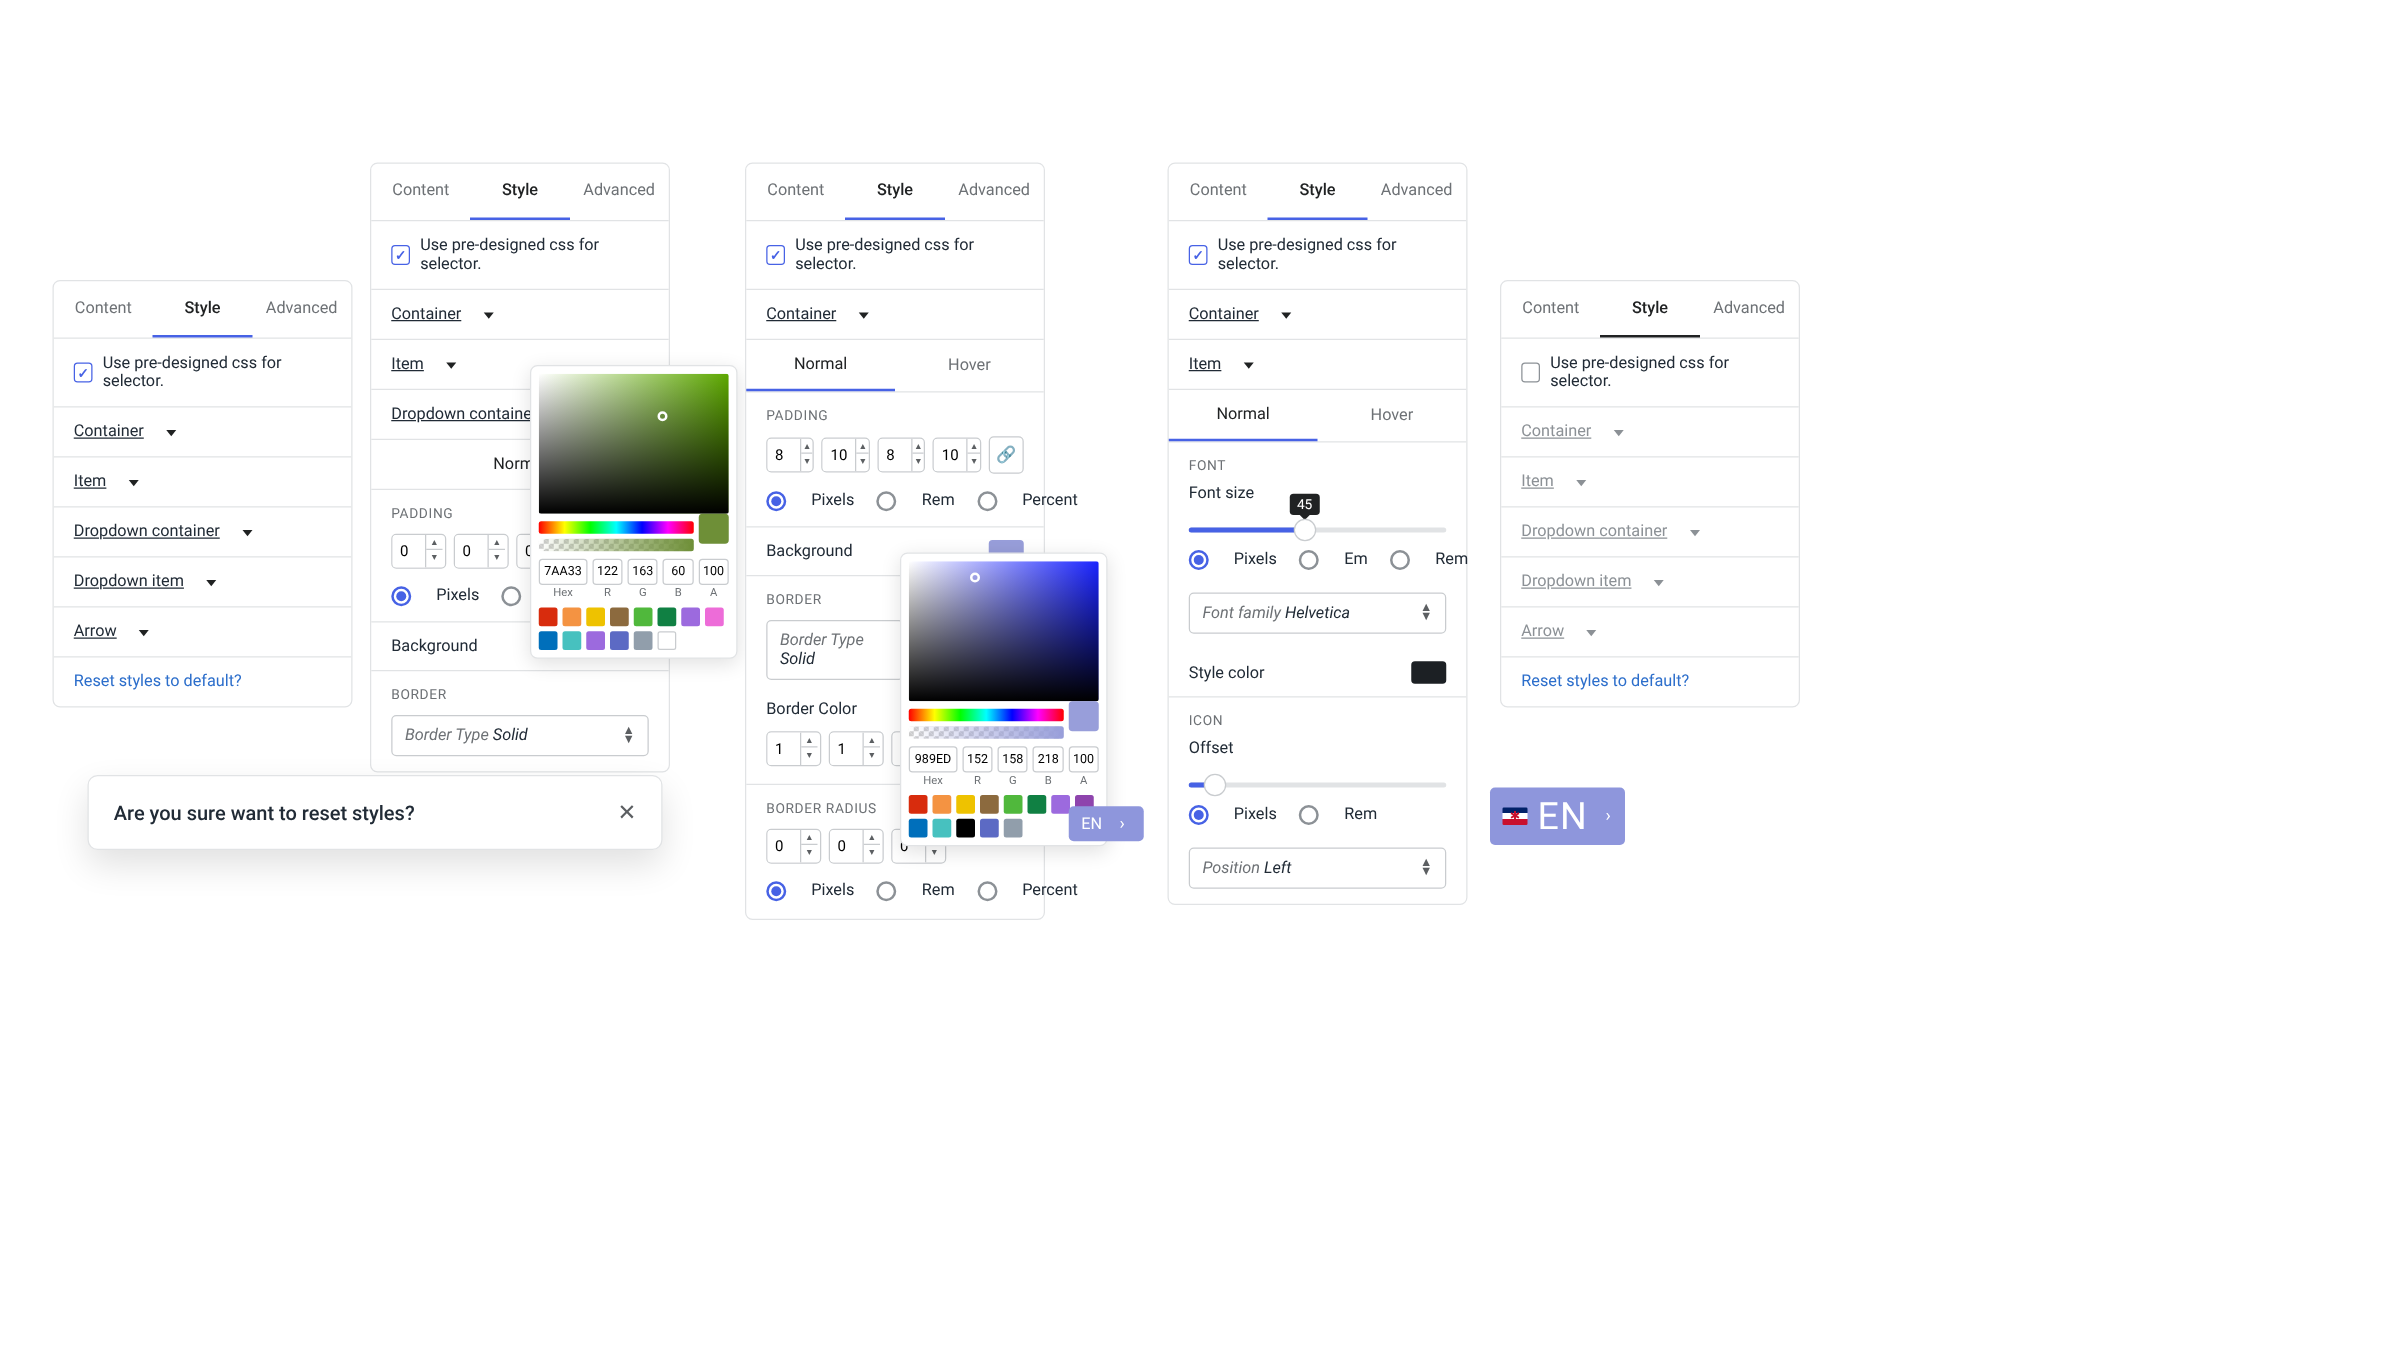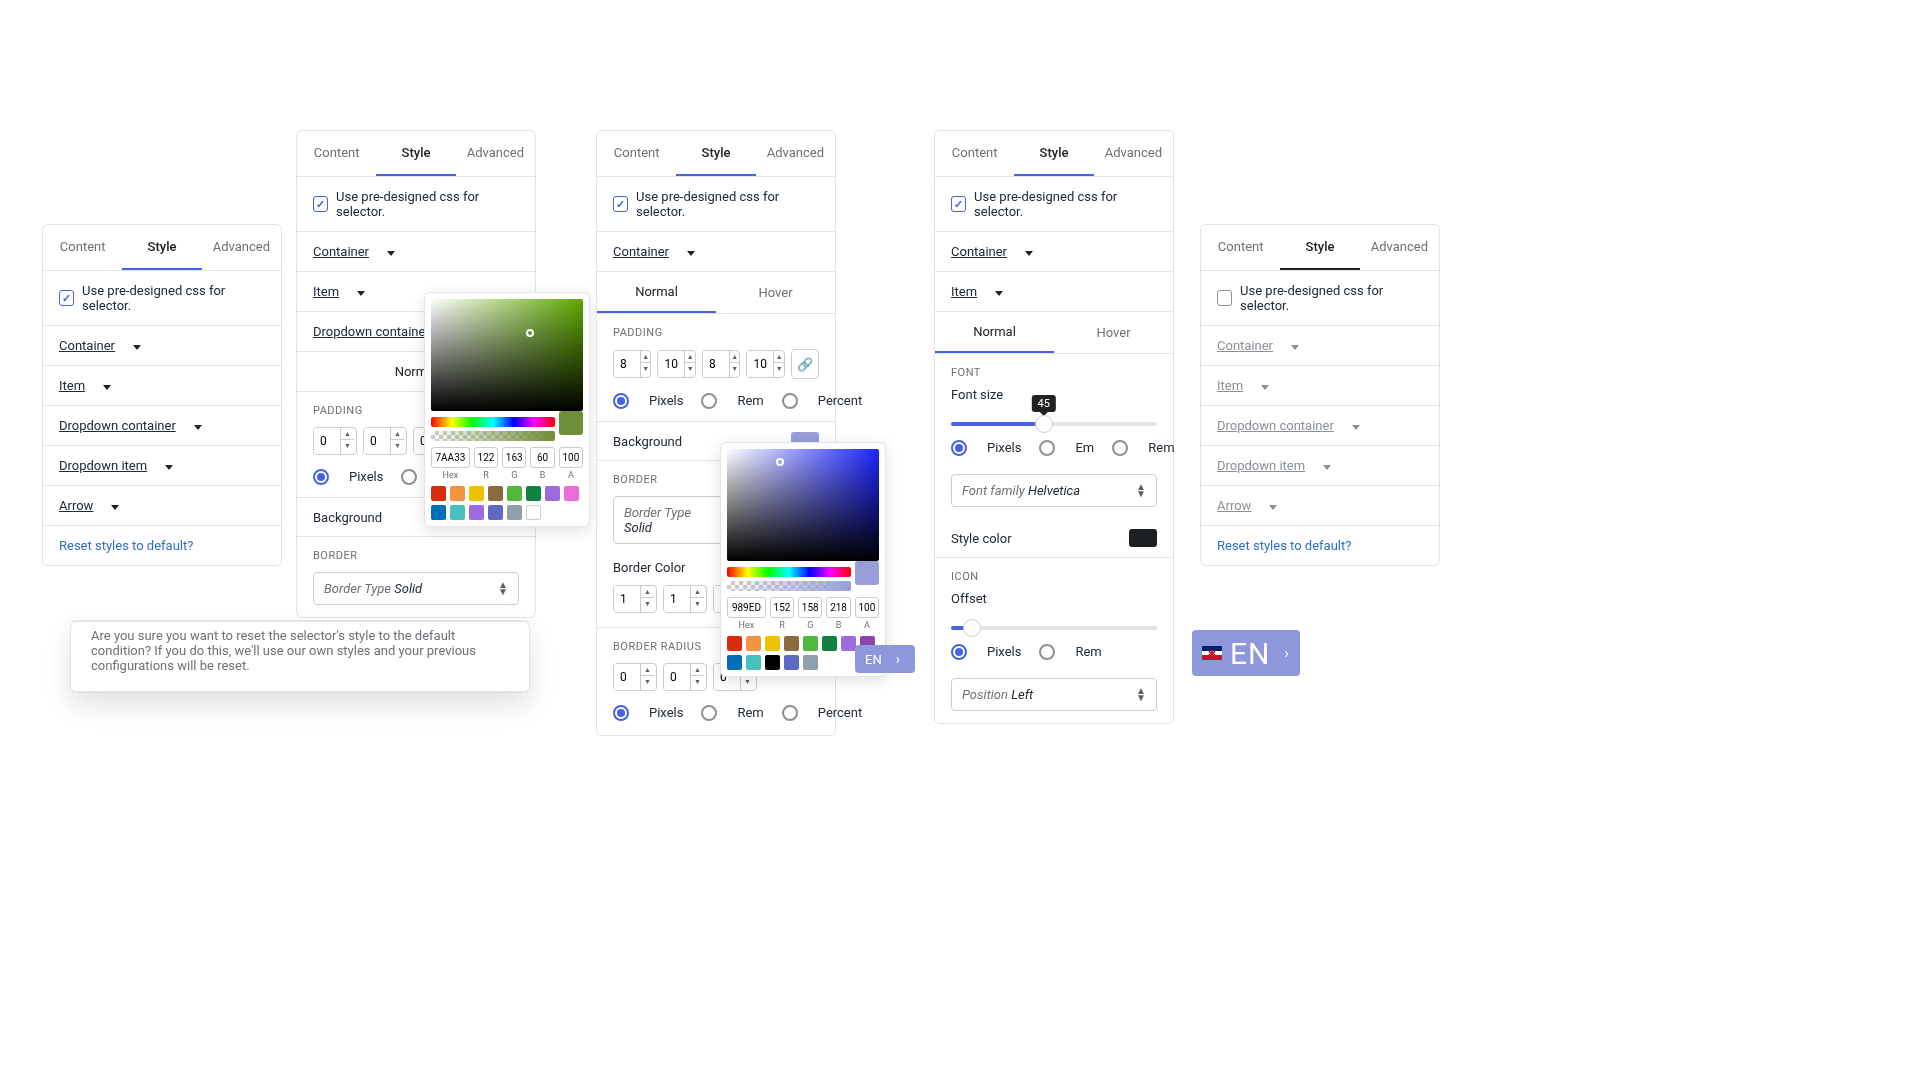--- a/index.html
+++ b/index.html
@@ -590,14 +590,17 @@
     </div>
 </div>
 
 <div class="lang-badge" style="left:1192px; top:630px; width:108px; height:46px;">
   <div class="flag"></div>
   <span class="lang-big">EN</span>
   <span class="chev-r">›</span>
 </div>
 
 <div class="modal" style="left:70px; top:620px; width:460px;">
-  <div class="modal-body">Are you sure you want to reset the selector's style to the default condition? If you do this, we'll use our own styles and your previous configurations will be reset.</div>
+  <div class="modal-head">
+    <span>Are you sure want to reset styles?</span>
+    <span class="xbtn">✕</span>
+  </div>
 </div>
 
 </body></html>

